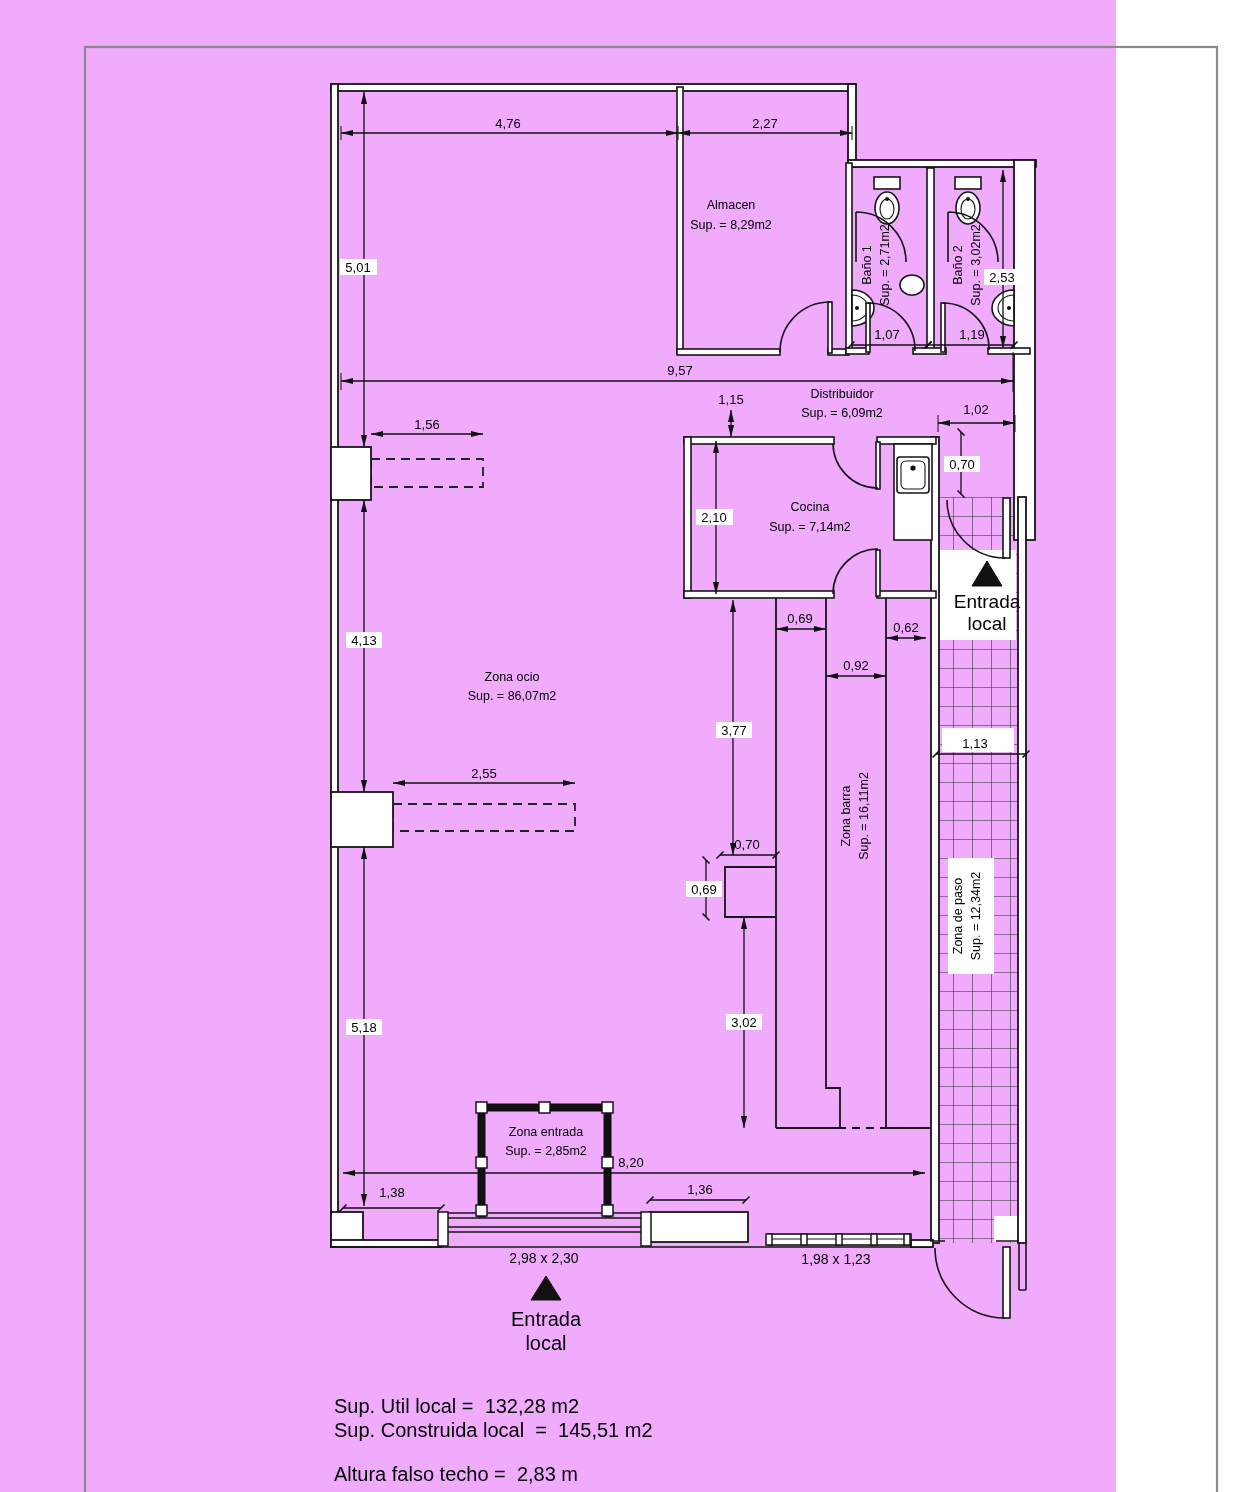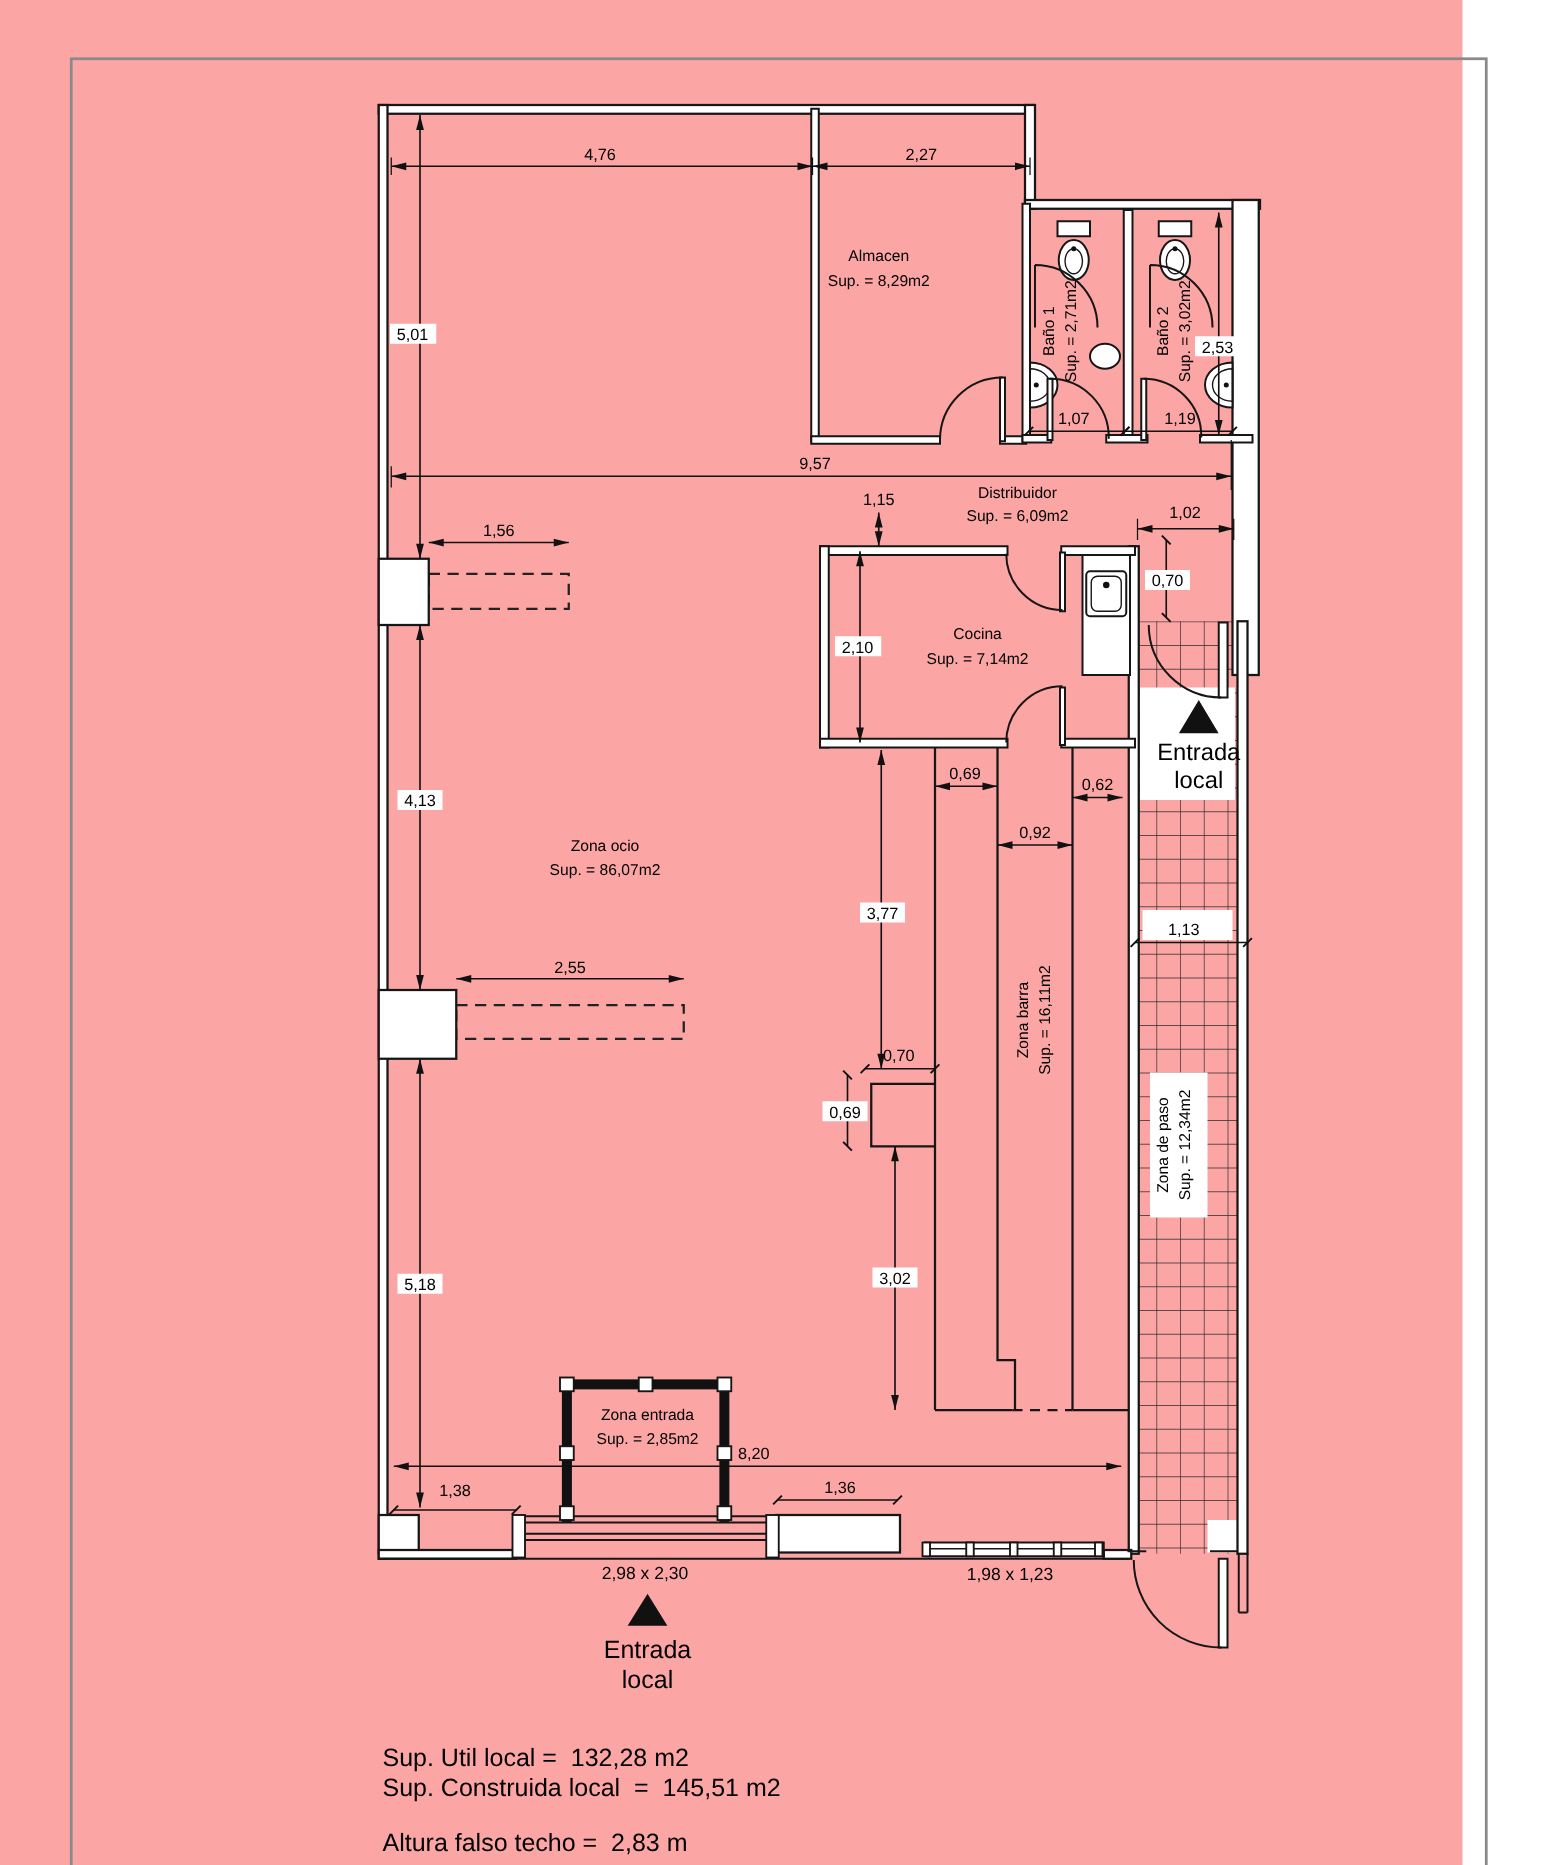--- a/index.html
+++ b/index.html
@@ -1,16 +1,16 @@
 <!DOCTYPE html>
 <html><head>
 <meta charset="utf-8">
 <style>
   html,body{margin:0;padding:0;background:#fff;width:1241px;height:1492px;overflow:hidden;}
-  .stage{position:relative;width:1170px;height:1492px;background:#fca5a5;}
+  .stage{position:relative;width:1088px;height:1492px;background:#f0abfc;padding-left:28px;}
   svg text{font-family:"Liberation Sans",sans-serif;fill:#000;white-space:pre;}
   .dim{stroke:#111;stroke-width:1.3;fill:none;}
   .dim-a{marker-start:url(#mas);marker-end:url(#mae);}
   .dim-t{marker-start:url(#mt);marker-end:url(#mt);}
   .ext{stroke:#111;stroke-width:1;fill:none;}
   .wall{fill:#fff;stroke:#161616;stroke-width:1.8;}
   .iwall{fill:#fff;stroke:#161616;stroke-width:1.6;}
   .thin{stroke:#161616;stroke-width:1.6;fill:none;}
   .bar{stroke:#161616;stroke-width:1.8;fill:none;}
   .dash{stroke:#222;stroke-width:1.8;fill:none;stroke-dasharray:9 6;}

